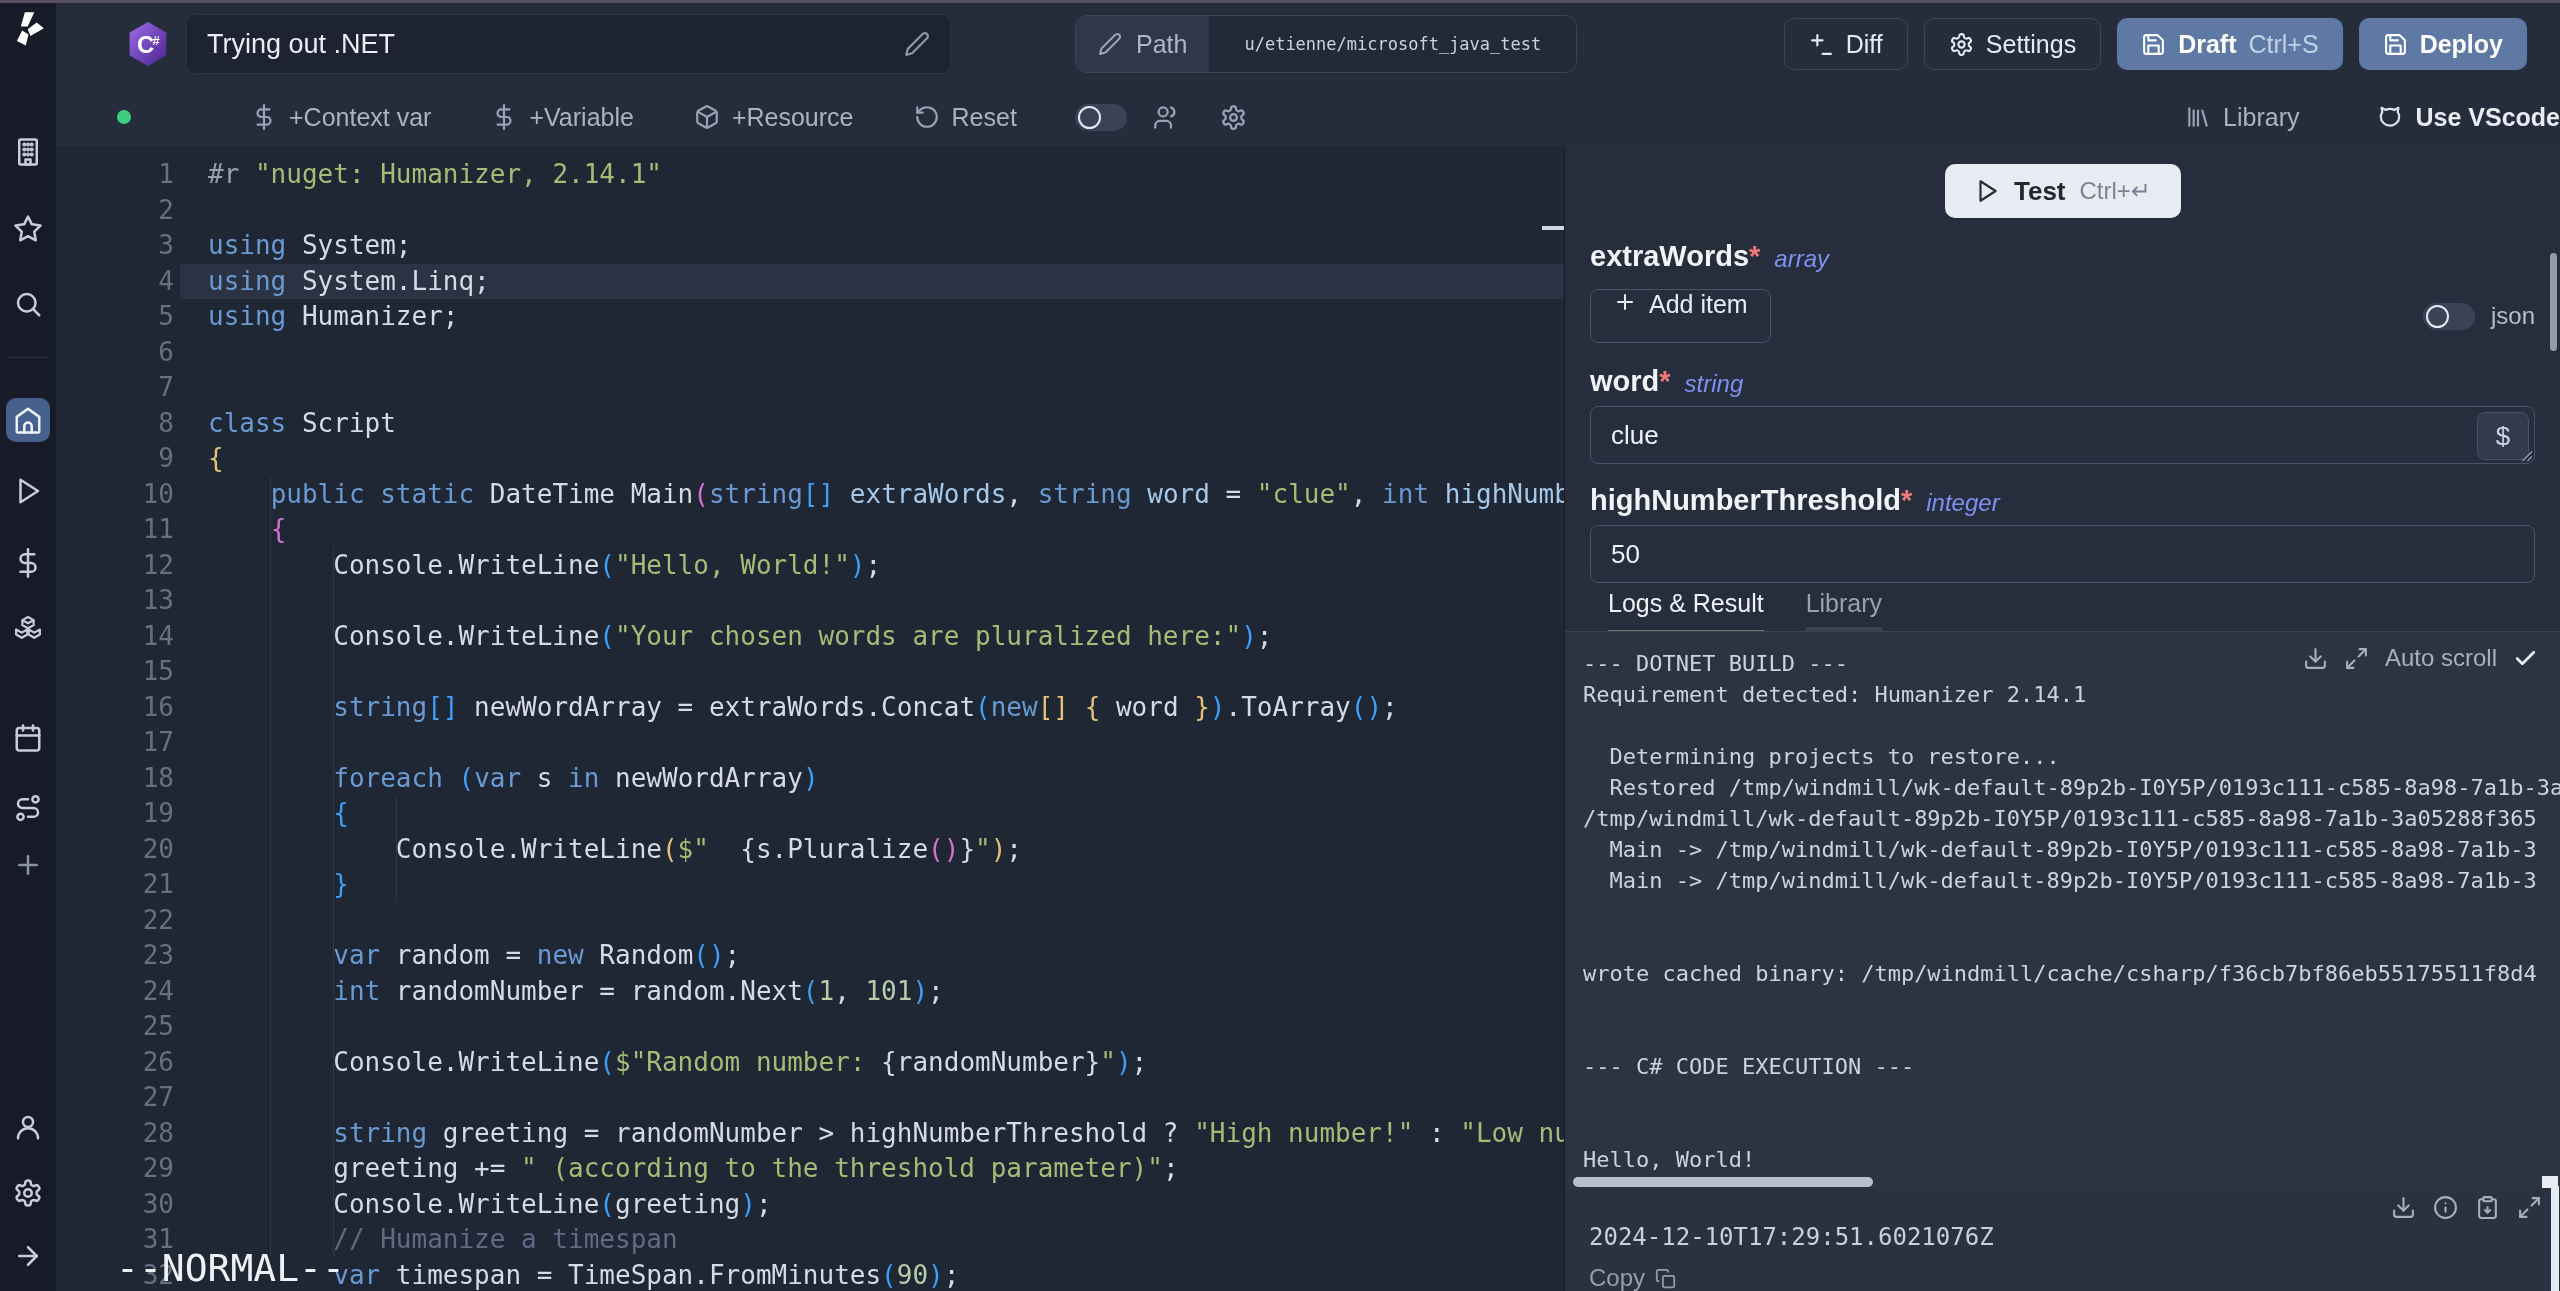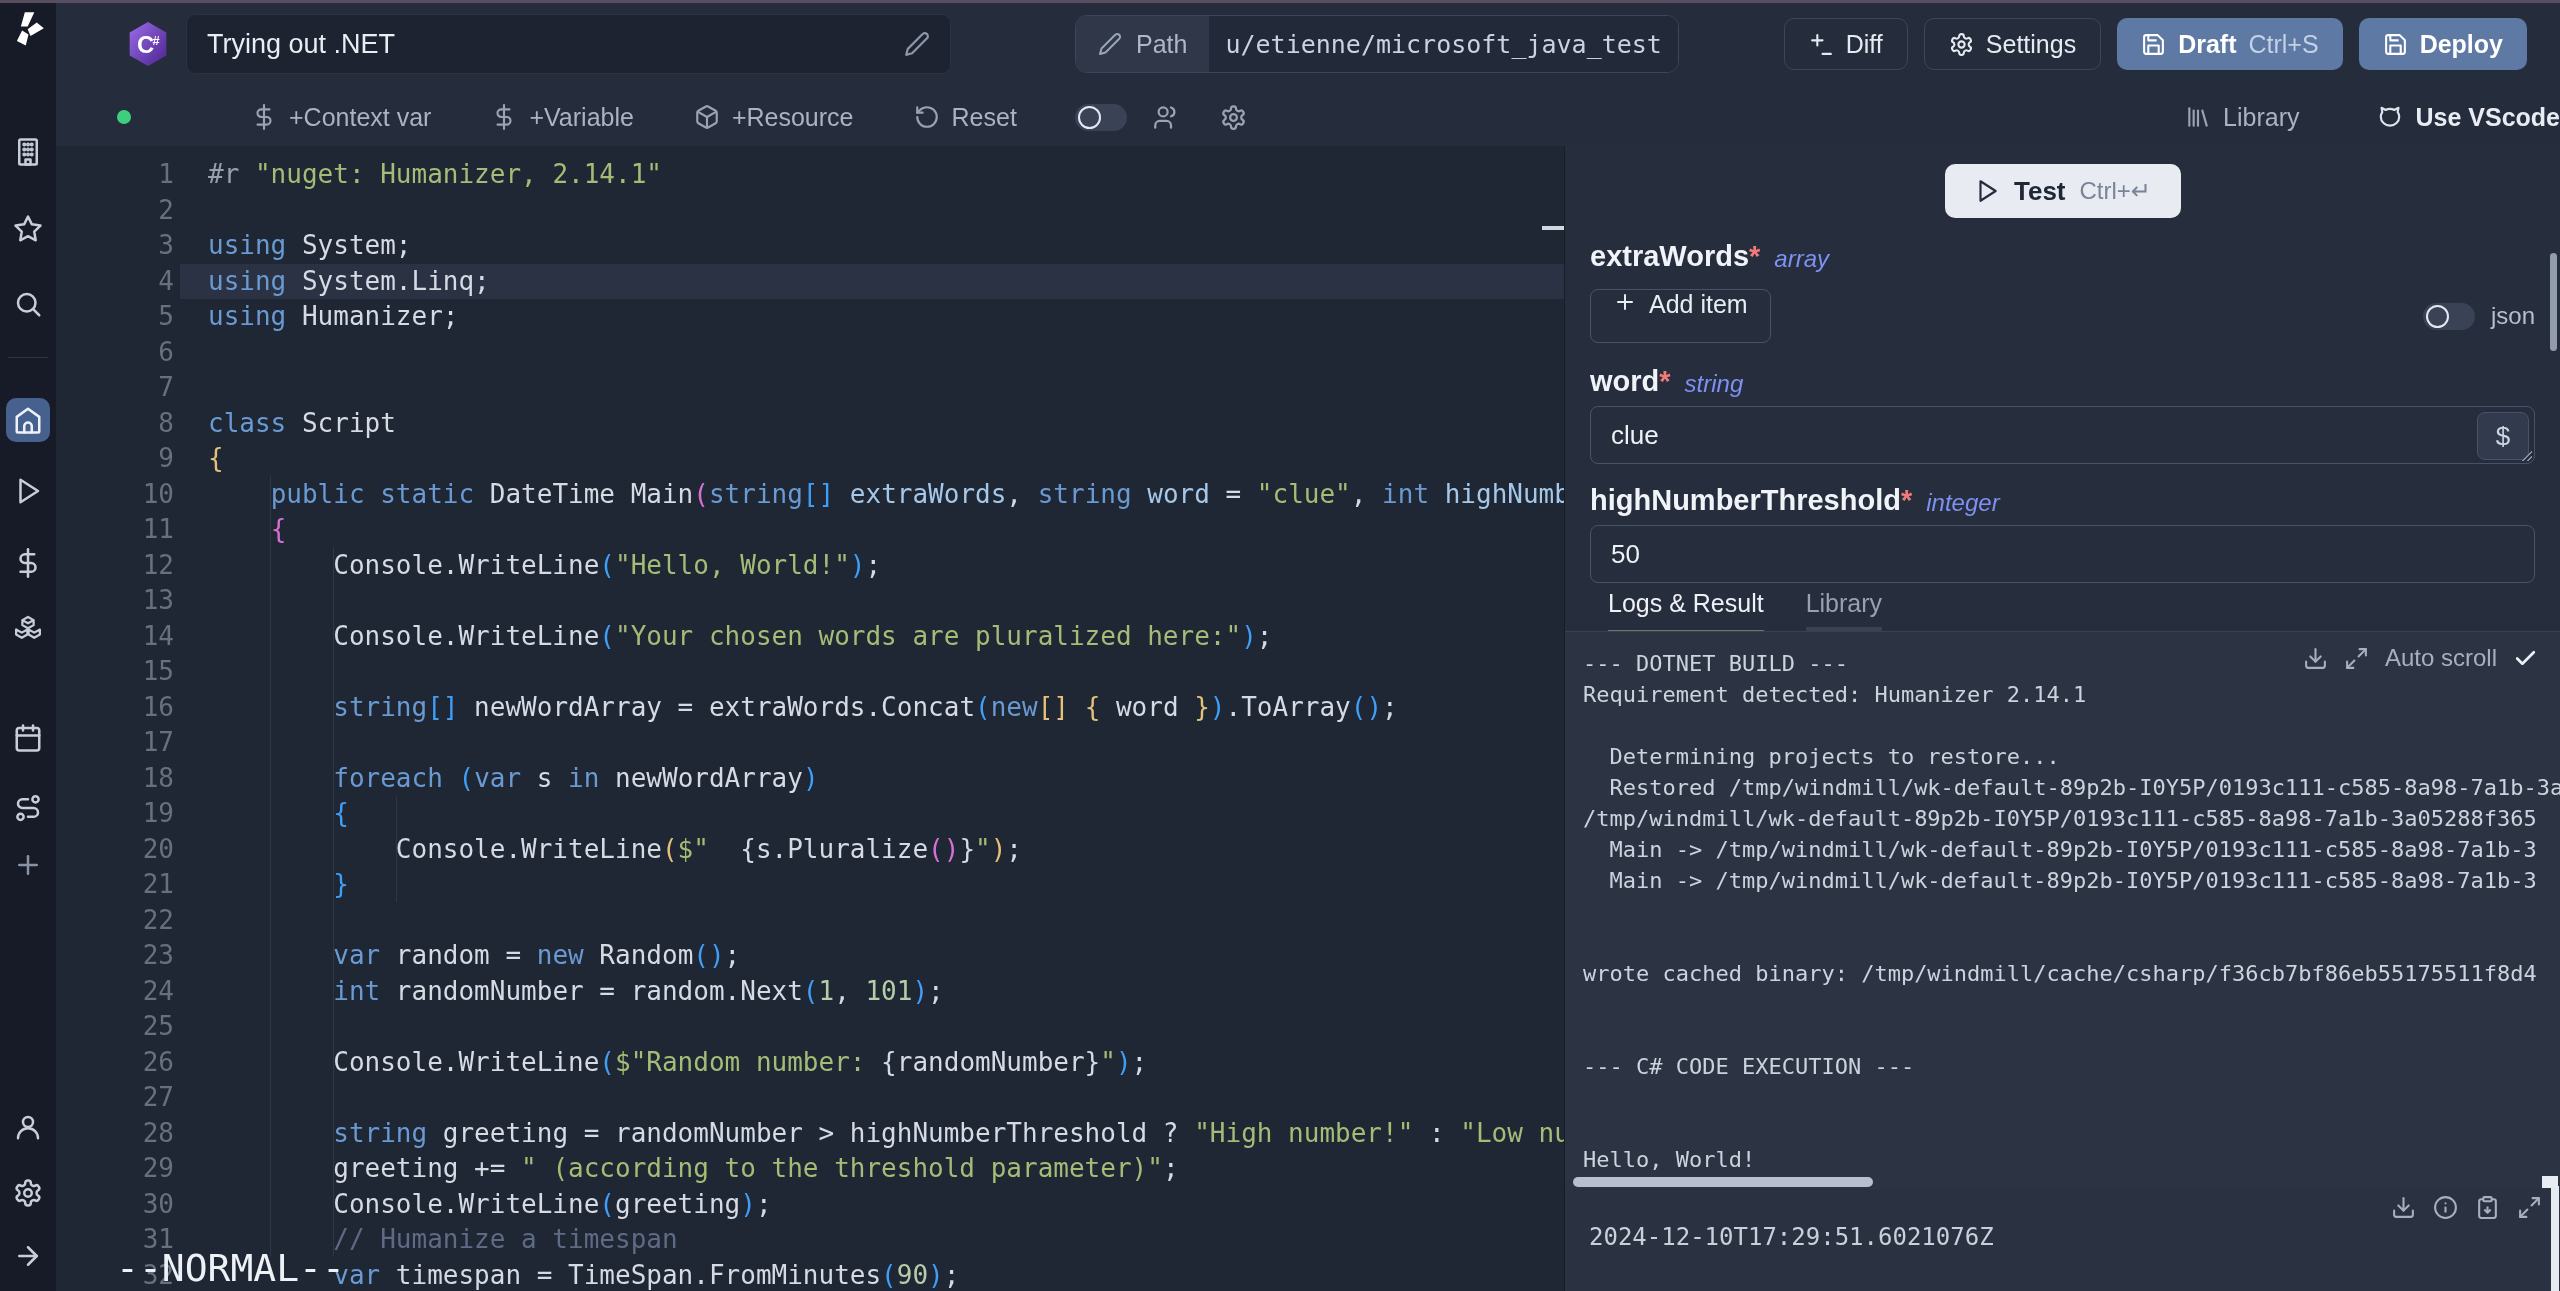--- a/index.html
+++ b/index.html
@@ -18,21 +18,21 @@
 
   
   .header{position:absolute;left:56px;top:0;right:0;height:88px;display:flex;align-items:center;background:#252c3b}
   .cs-icon{margin-left:70px;width:44px;height:48px;flex:none}
   .title-box{margin-left:16px;width:765px;height:60px;background:#1d2330;border:1px solid #2c3443;border-radius:9px;display:flex;align-items:center;padding:0 20px;box-sizing:border-box}
   .title-box .t{flex:1;font-size:27px;color:#e9edf4}
   .pencil{width:26px;height:26px;color:#8e97a8;cursor:pointer}
   .path-chip{margin-left:124px;height:56px;border:1px solid #3d4657;border-radius:12px;display:flex;align-items:stretch;overflow:hidden}
   .path-l{background:#2f3749;display:flex;align-items:center;gap:14px;padding:0 22px;color:#aeb7c6;font-size:25px}
   .path-l svg{width:24px;height:24px;color:#9aa4b4}
-  .path-v{background:#222939;display:flex;align-items:center;padding:0 16px;font-size:25px;color:#ccd3df}
+  .path-v{background:#222939;display:flex;align-items:center;padding:0 35px;font-size:17px;color:#ccd3df}
   .hbtns{margin-left:auto;margin-right:33px;display:flex;gap:16px;align-items:flex-end}
   .btn{height:52px;border-radius:10px;display:flex;align-items:center;gap:12px;padding:0 24px;font-size:25px;cursor:pointer;box-sizing:border-box}
   .btn svg{width:25px;height:25px}
   .btn.ghost{border:1px solid #3d4657;color:#e6eaf1;background:transparent}
   .btn.blue{background:#5d79a4;color:#fff;font-weight:700}
   .btn .short{font-weight:400;color:#c3d2e6}
 
   
   .toolbar{position:absolute;left:56px;top:88px;right:0;height:58px;display:flex;align-items:center;background:#252c3b;border-bottom:1px solid #1c222e}
   .dot{width:14px;height:14px;border-radius:50%;background:#3ecf7e;margin-left:61px;flex:none}
@@ -435,14 +435,21 @@
           <path d="m9 14 3 3 3-3"></path>
         </svg>
       <svg viewBox="0 0 24 24" fill="none" stroke="currentColor" stroke-width="2" stroke-linecap="round" stroke-linejoin="round">
           <polyline points="15 3 21 3 21 9"></polyline>
           <polyline points="9 21 3 21 3 15"></polyline>
           <line x1="21" y1="3" x2="14" y2="10"></line>
           <line x1="3" y1="21" x2="10" y2="14"></line>
         </svg>
     </div>
     <div class="ts-text mono">2024-12-10T17:29:51.6021076Z</div>
+    <div class="copy-row">
+      <span>Copy</span>
+      <svg viewBox="0 0 24 24" fill="none" stroke="currentColor" stroke-width="2" stroke-linejoin="round">
+          <rect x="9" y="9" width="13" height="13" rx="2"></rect>
+          <path d="M5 15H4a2 2 0 0 1-2-2V4a2 2 0 0 1 2-2h9a2 2 0 0 1 2 2v1"></path>
+        </svg>
+    </div>
   </div>
 </div>
 
 </body></html>

